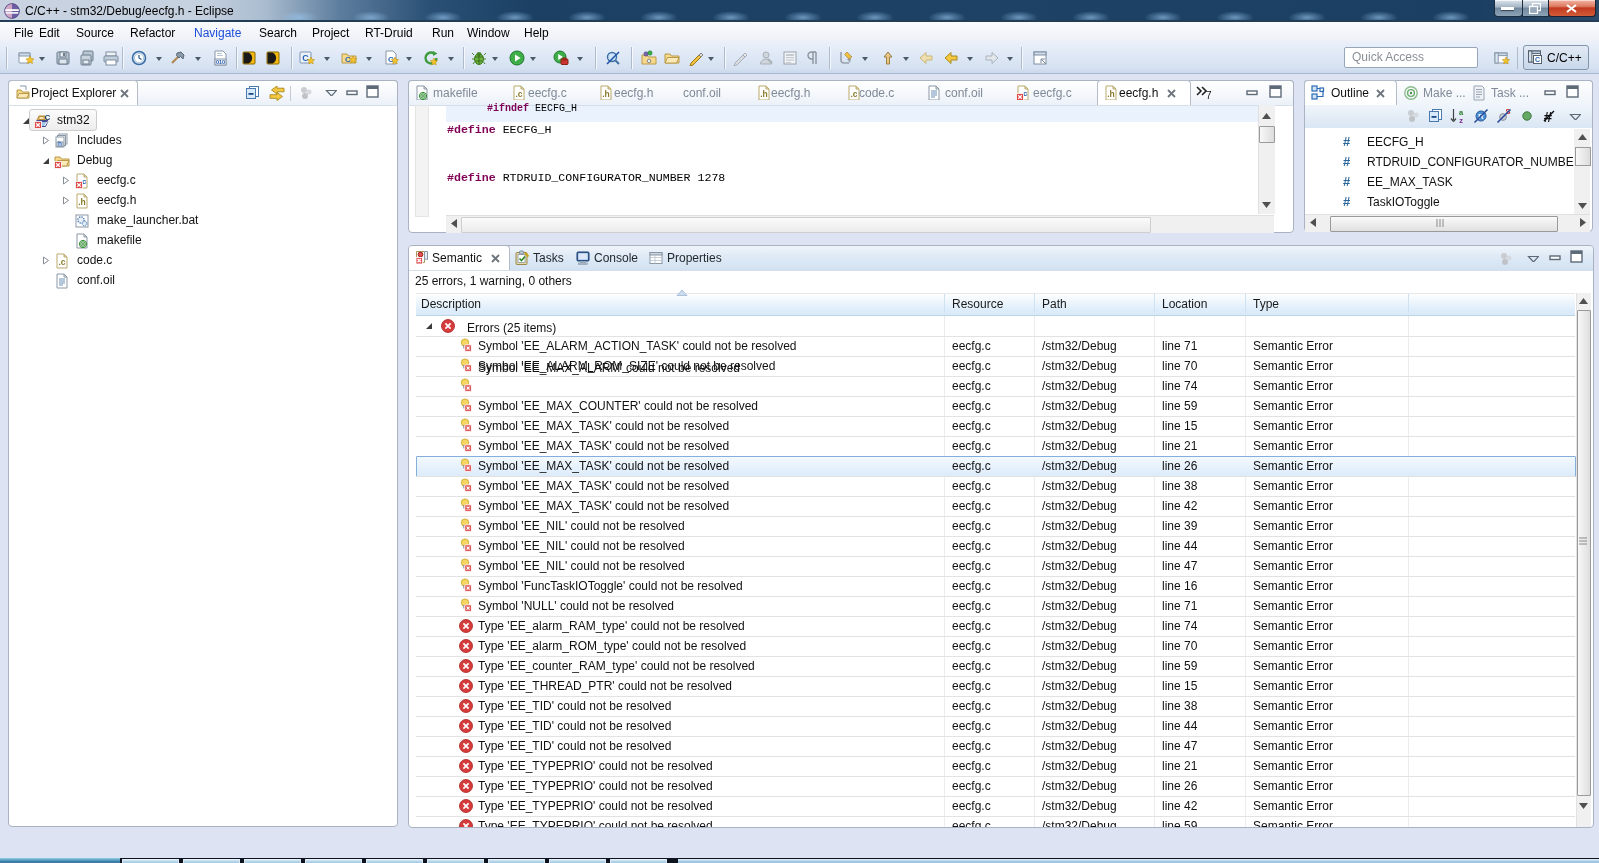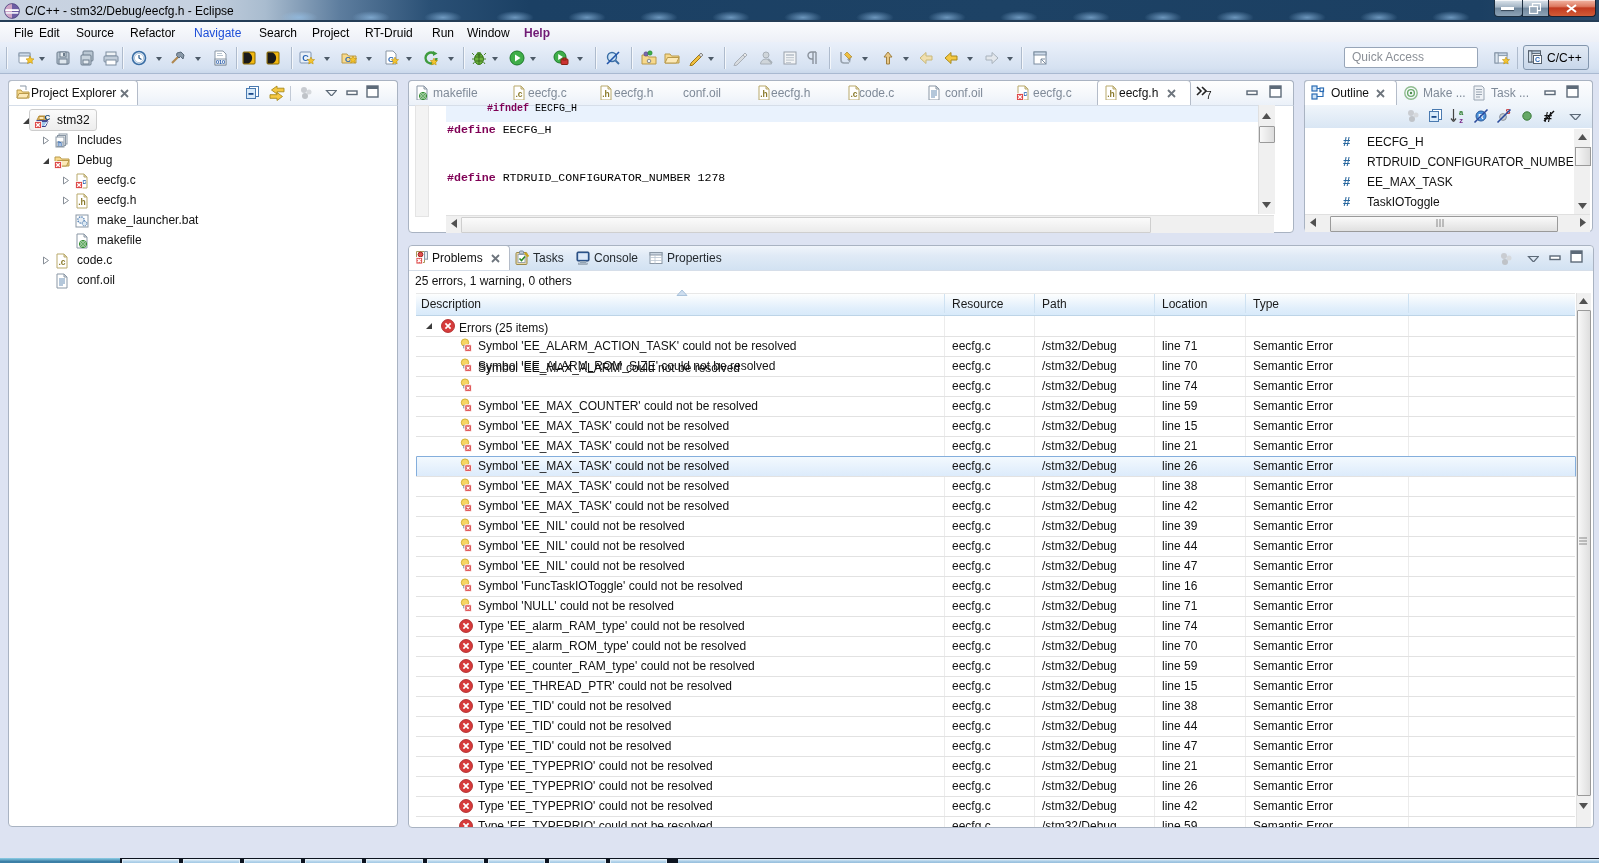--- a/index.html
+++ b/index.html
@@ -61,21 +61,21 @@
 <div class="abs" style="left:14px;top:26px;color:#000;">File</div>
 <div class="abs" style="left:39px;top:26px;color:#000;">Edit</div>
 <div class="abs" style="left:76px;top:26px;color:#000000;">Source</div>
 <div class="abs" style="left:130px;top:26px;color:#000;">Refactor</div>
 <div class="abs" style="left:194px;top:26px;color:#1d4ed8;">Navigate</div>
 <div class="abs" style="left:259px;top:26px;color:#000;">Search</div>
 <div class="abs" style="left:312px;top:26px;color:#000;">Project</div>
 <div class="abs" style="left:365px;top:26px;color:#000;">RT-Druid</div>
 <div class="abs" style="left:432px;top:26px;color:#000;">Run</div>
 <div class="abs" style="left:467px;top:26px;color:#000;">Window</div>
-<div class="abs" style="left:524px;top:26px;color:#701a75;font-weight:bold;">Help</div>
+<div class="abs" style="left:524px;top:26px;color:#000000;">Help</div>
 <div class="abs" style="left:0;top:42px;width:1599px;height:31px;background:linear-gradient(#eaf0fa,#d5e1f1 85%,#cad8eb);border-bottom:1px solid #a9b9d1;"></div>
 <div class="tsep" style="left:6px;"></div>
 <div class="tsep" style="left:122px;"></div>
 <div class="tsep" style="left:236px;"></div>
 <div class="tsep" style="left:291px;"></div>
 <div class="tsep" style="left:463px;"></div>
 <div class="tsep" style="left:595px;"></div>
 <div class="tsep" style="left:631px;"></div>
 <div class="tsep" style="left:724px;"></div>
 <div class="tsep" style="left:829px;"></div>
@@ -564,21 +564,21 @@
 <div class="panel" style="left:408px;top:245px;width:1184px;height:581px;overflow:hidden;">
 <div class="cap" style="background:linear-gradient(#f0f5fb,#e0eaf6 40%,#d2e2f2);"></div>
 <div class="tab" style="left:-1px;width:100px;"></div>
 <svg class="abs" style="left:5px;top:3px;" width="16" height="16" viewBox="0 0 16 16">
       <path d="M2.5 2.5 h8 v11 h-8z" fill="#fff" stroke="#a89858"></path>
       <path d="M10.5 2.5 h3 v8 q-1.5 -1 -3 0z" fill="#e8edf3" stroke="#8a99aa"></path>
       <circle cx="6.5" cy="5.5" r="2.4" fill="#e05050" stroke="#a02020"></circle>
       <rect x="2" y="8.5" width="6.5" height="6.5" fill="#e05050" stroke="#fff" stroke-width=".8"></rect>
       <path d="M3.6 10.1 l3.2 3.2 m0 -3.2 l-3.2 3.2" stroke="#fff" stroke-width="1.4"></path>
     </svg>
-<div class="txt" style="left:23px;top:5px;">Problems</div>
+<div class="txt" style="left:23px;top:5px;">Semantic</div>
 <svg class="abs" style="left:81px;top:7px" width="11" height="11" viewBox="0 0 11 11">
       <path d="M2 2 L9 9 M9 2 L2 9" stroke="#6e757d" stroke-width="1.8"></path>
     </svg>
 <svg class="abs" style="left:105px;top:4px;" width="16" height="16" viewBox="0 0 16 16">
       <rect x="2" y="2.5" width="11" height="12" rx="1" fill="#e8d9a8" stroke="#9a8a4a"></rect>
       <rect x="4" y="4.5" width="7" height="8" fill="#fff" stroke="#9aa5b2"></rect>
       <rect x="5.5" y="1" width="4" height="3" rx="1" fill="#c3ccd6" stroke="#7a8a9a"></rect>
       <path d="M5.5 8.5 l2 2 3.5-4" stroke="#2a8a2a" stroke-width="1.6" fill="none"></path>
       <path d="M11 3 l3.5 3.5" stroke="#caa21a" stroke-width="2"></path>
     </svg>
@@ -632,21 +632,21 @@
 <div class="abs" style="left:836px;top:70px;width:1px;height:512px;background:#ececec;"></div>
 <div class="abs" style="left:999px;top:70px;width:1px;height:512px;background:#ececec;"></div>
 <svg class="abs" style="left:16px;top:76px" width="8" height="8" viewBox="0 0 8 8">
       <path d="M7 1 V7 H1z" fill="#3c3c3c"></path>
     </svg>
 <svg class="abs" style="left:32px;top:73px;" width="14" height="14" viewBox="0 0 14 14">
       <circle cx="7" cy="7" r="6.5" fill="#d63c3c"></circle>
       <circle cx="7" cy="7" r="6.5" fill="none" stroke="#a82020" stroke-width=".8"></circle>
       <path d="M4.4 4.4 l5.2 5.2 m0 -5.2 l-5.2 5.2" stroke="#fff" stroke-width="1.7"></path>
     </svg>
-<div class="txt" style="left:50px;top:75px;">Errors (25 items)</div>
+<div class="txt" style="left:58px;top:75px;">Errors (25 items)</div>
 <div class="abs" style="left:7px;top:90px;width:1159px;height:1px;background:#e2e2e2;"></div>
 <div class="abs" style="left:7px;top:110px;width:1159px;height:1px;background:#e2e2e2;"></div>
 <svg class="abs" style="left:49px;top:92px;" width="15" height="15" viewBox="0 0 15 15">
       <circle cx="7" cy="4.6" r="3.7" fill="#f6d563" stroke="#c9a21a" stroke-width=".8"></circle>
       <rect x="5.4" y="7.6" width="3.2" height="2.4" fill="#b9c2cc" stroke="#8a929c" stroke-width=".6"></rect>
       <rect x="6.8" y="6.8" width="6.6" height="6.6" rx="1" fill="#dd4949" stroke="#fff" stroke-width=".9"></rect>
       <path d="M8.6 8.6 l3 3 m0 -3 l-3 3" stroke="#fff" stroke-width="1.2"></path>
     </svg>
 <div class="txt" style="left:69px;top:93px;">Symbol 'EE_ALARM_ACTION_TASK' could not be resolved</div>
 <div class="txt" style="left:543px;top:93px;">eecfg.c</div>

